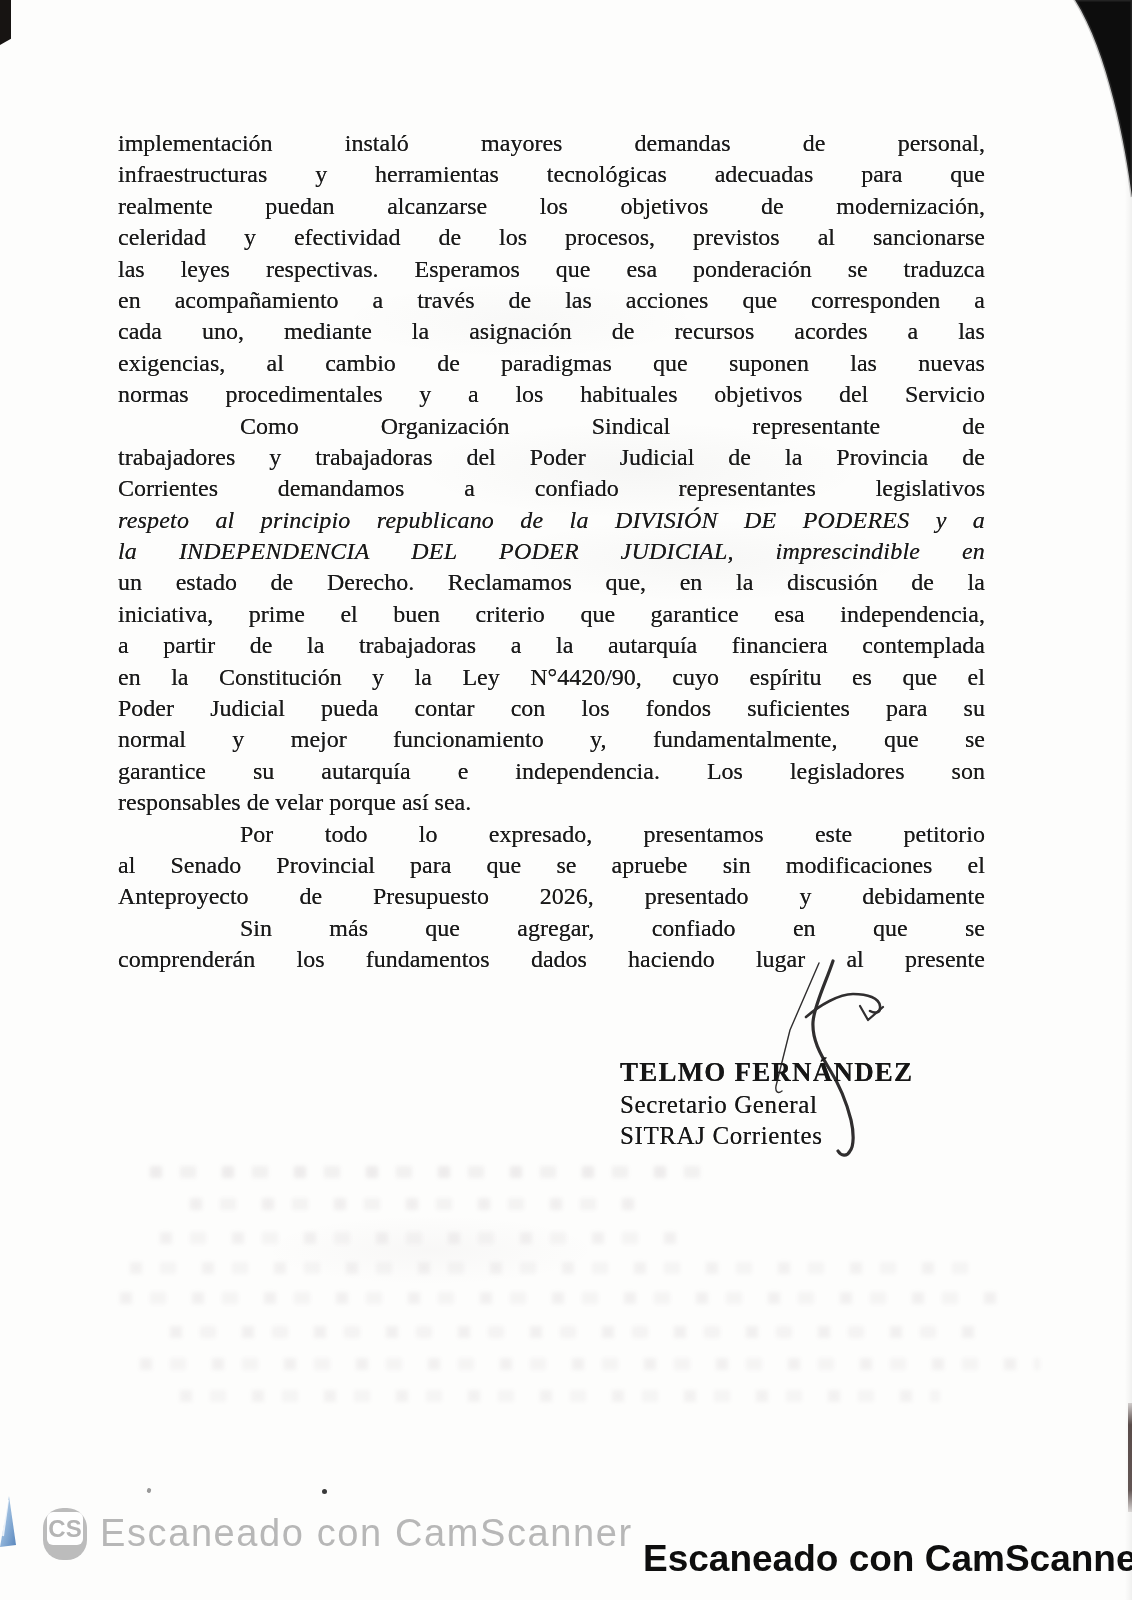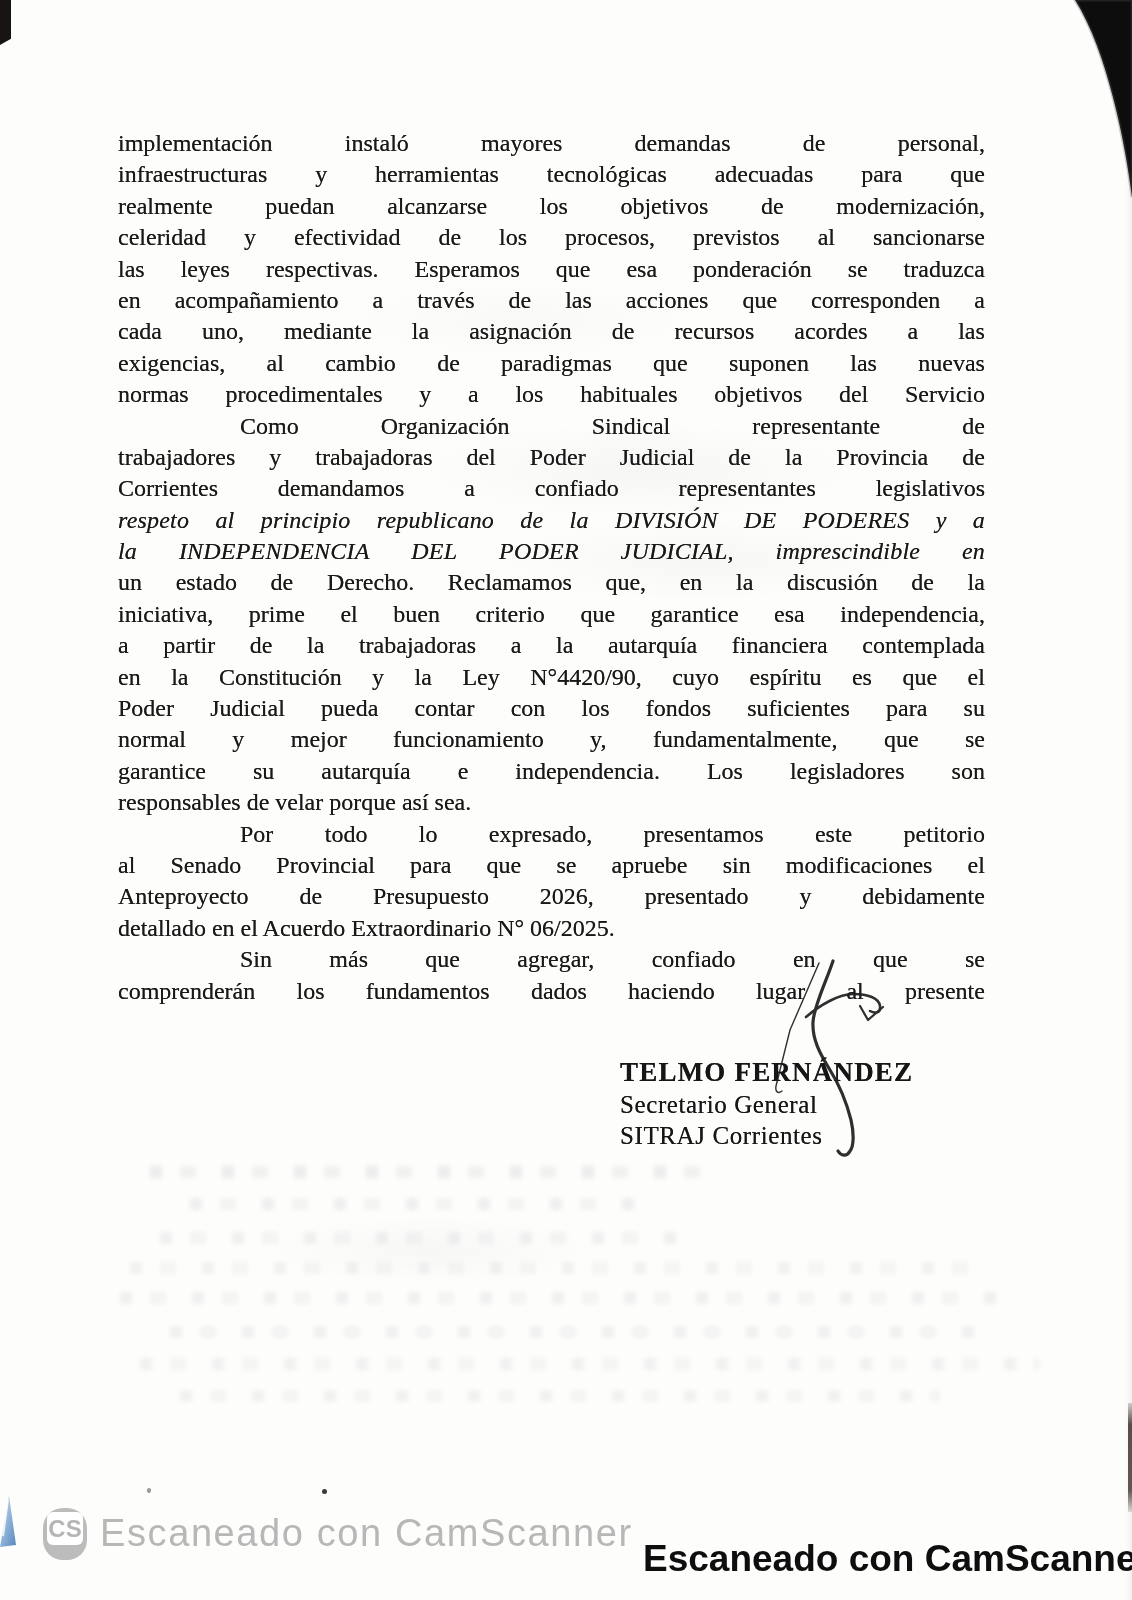--- a/index.html
+++ b/index.html
@@ -355,21 +355,20 @@
       </div>
     <div class="line j">
         <span>Anteproyecto</span>
         <span>de</span>
         <span>Presupuesto</span>
         <span>2026,</span>
         <span>presentado</span>
         <span>y</span>
         <span>debidamente</span>
       </div>
-    <div class="line last">detallado en el Acuerdo Extraordinario N° 06/2025.</div>
 
     <div class="line j ind">
         <span>Sin</span>
         <span>más</span>
         <span>que</span>
         <span>agregar,</span>
         <span>confiado</span>
         <span>en</span>
         <span>que</span>
         <span>se</span>

